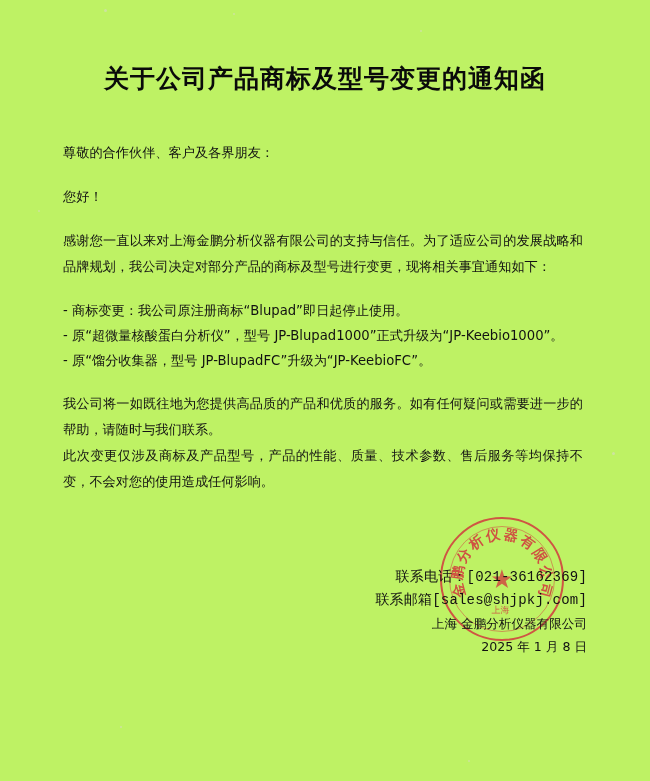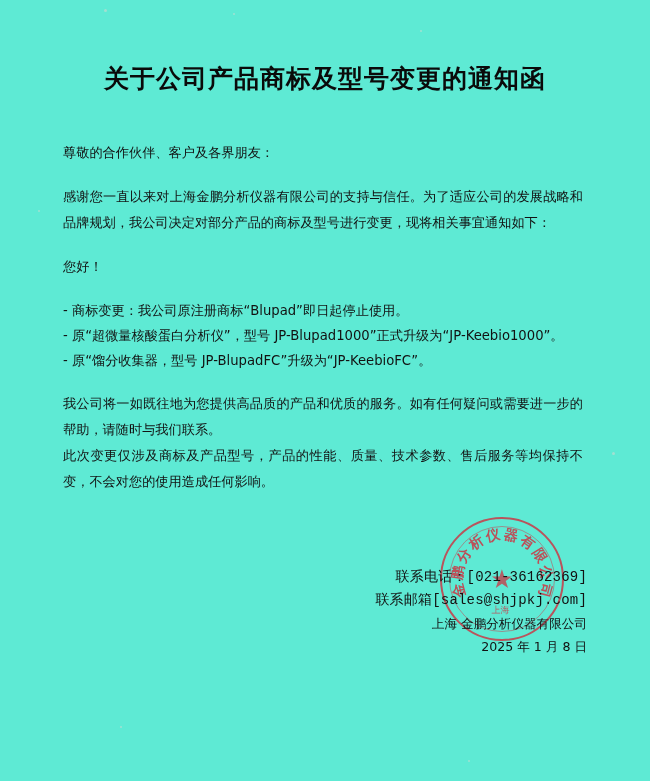--- a/index.html
+++ b/index.html
@@ -12,21 +12,21 @@
     height: 781px;
     font-family: "DejaVu Sans", sans-serif;
     color: #111111;
     position: relative;
     overflow: hidden;
   }
   .page {
     position: relative;
     width: 650px;
     height: 781px;
-    background: #5eead4;
+    background: #bef264;
   }
   
   .speck {
     position: absolute;
     background: #d8d8cf;
     border-radius: 50%;
     opacity: 0.55;
   }
   .doc-title {
     position: absolute;
@@ -161,22 +161,22 @@
   <div class="speck" style="left:420px;top:30px;width:2px;height:2px;"></div>
   <div class="speck" style="left:38px;top:210px;width:2px;height:2px;"></div>
   <div class="speck" style="left:612px;top:452px;width:3px;height:3px;"></div>
   <div class="speck" style="left:120px;top:726px;width:2px;height:2px;"></div>
   <div class="speck" style="left:468px;top:760px;width:2px;height:2px;"></div>
 
   <div class="doc-title">关于公司产品商标及型号变更的通知函</div>
 
   <div class="body-block">
     <p class="para">尊敬的合作伙伴、客户及各界朋友：</p>
+    <p class="para">您好！</p>
     <p class="para">感谢您一直以来对上海金鹏分析仪器有限公司的支持与信任。为了适应公司的发展战略和品牌规划，我公司决定对部分产品的商标及型号进行变更，现将相关事宜通知如下：</p>
-    <p class="para">您好！</p>
 
     <ul class="list">
       <li>- 商标变更：我公司原注册商标“Blupad”即日起停止使用。</li>
       <li>- 原“超微量核酸蛋白分析仪”，型号 JP-Blupad1000”正式升级为“JP-Keebio1000”。</li>
       <li>- 原“馏分收集器，型号 JP-BlupadFC”升级为“JP-KeebioFC”。</li>
     </ul>
 
     <p class="para tight">我公司将一如既往地为您提供高品质的产品和优质的服务。如有任何疑问或需要进一步的帮助，请随时与我们联系。</p>
     <p class="para">此次变更仅涉及商标及产品型号，产品的性能、质量、技术参数、售后服务等均保持不变，不会对您的使用造成任何影响。</p>
   </div>

